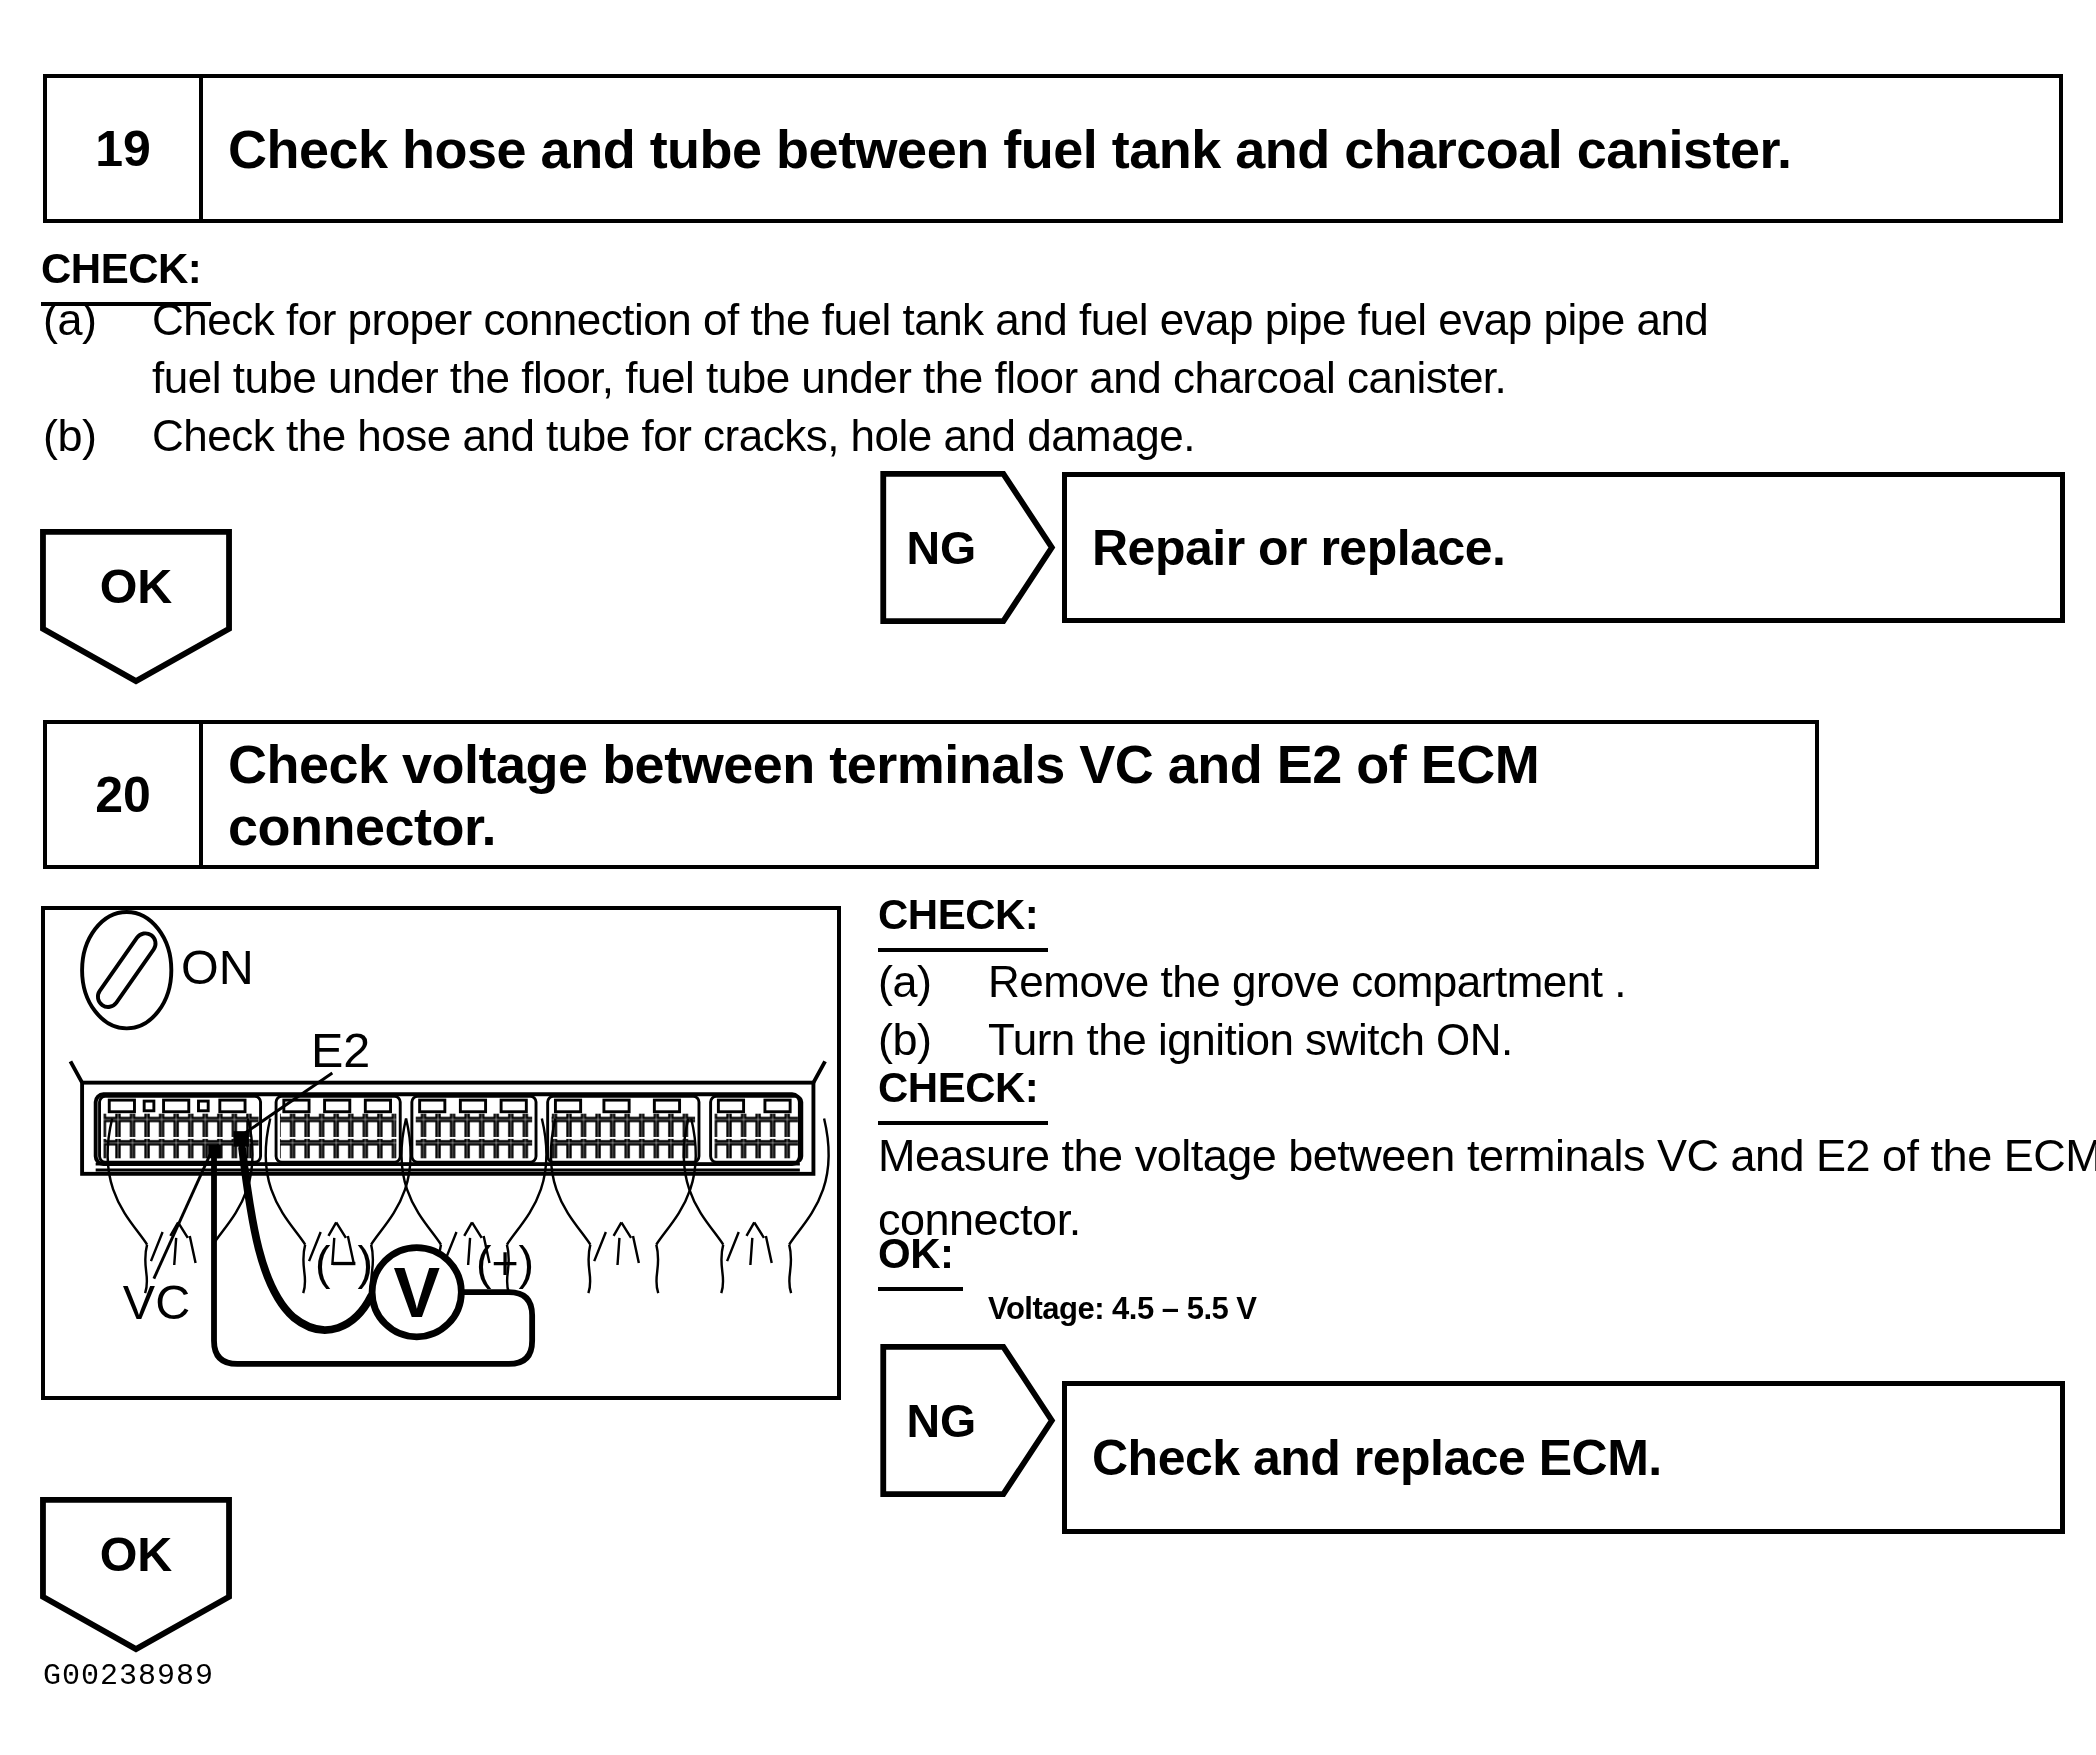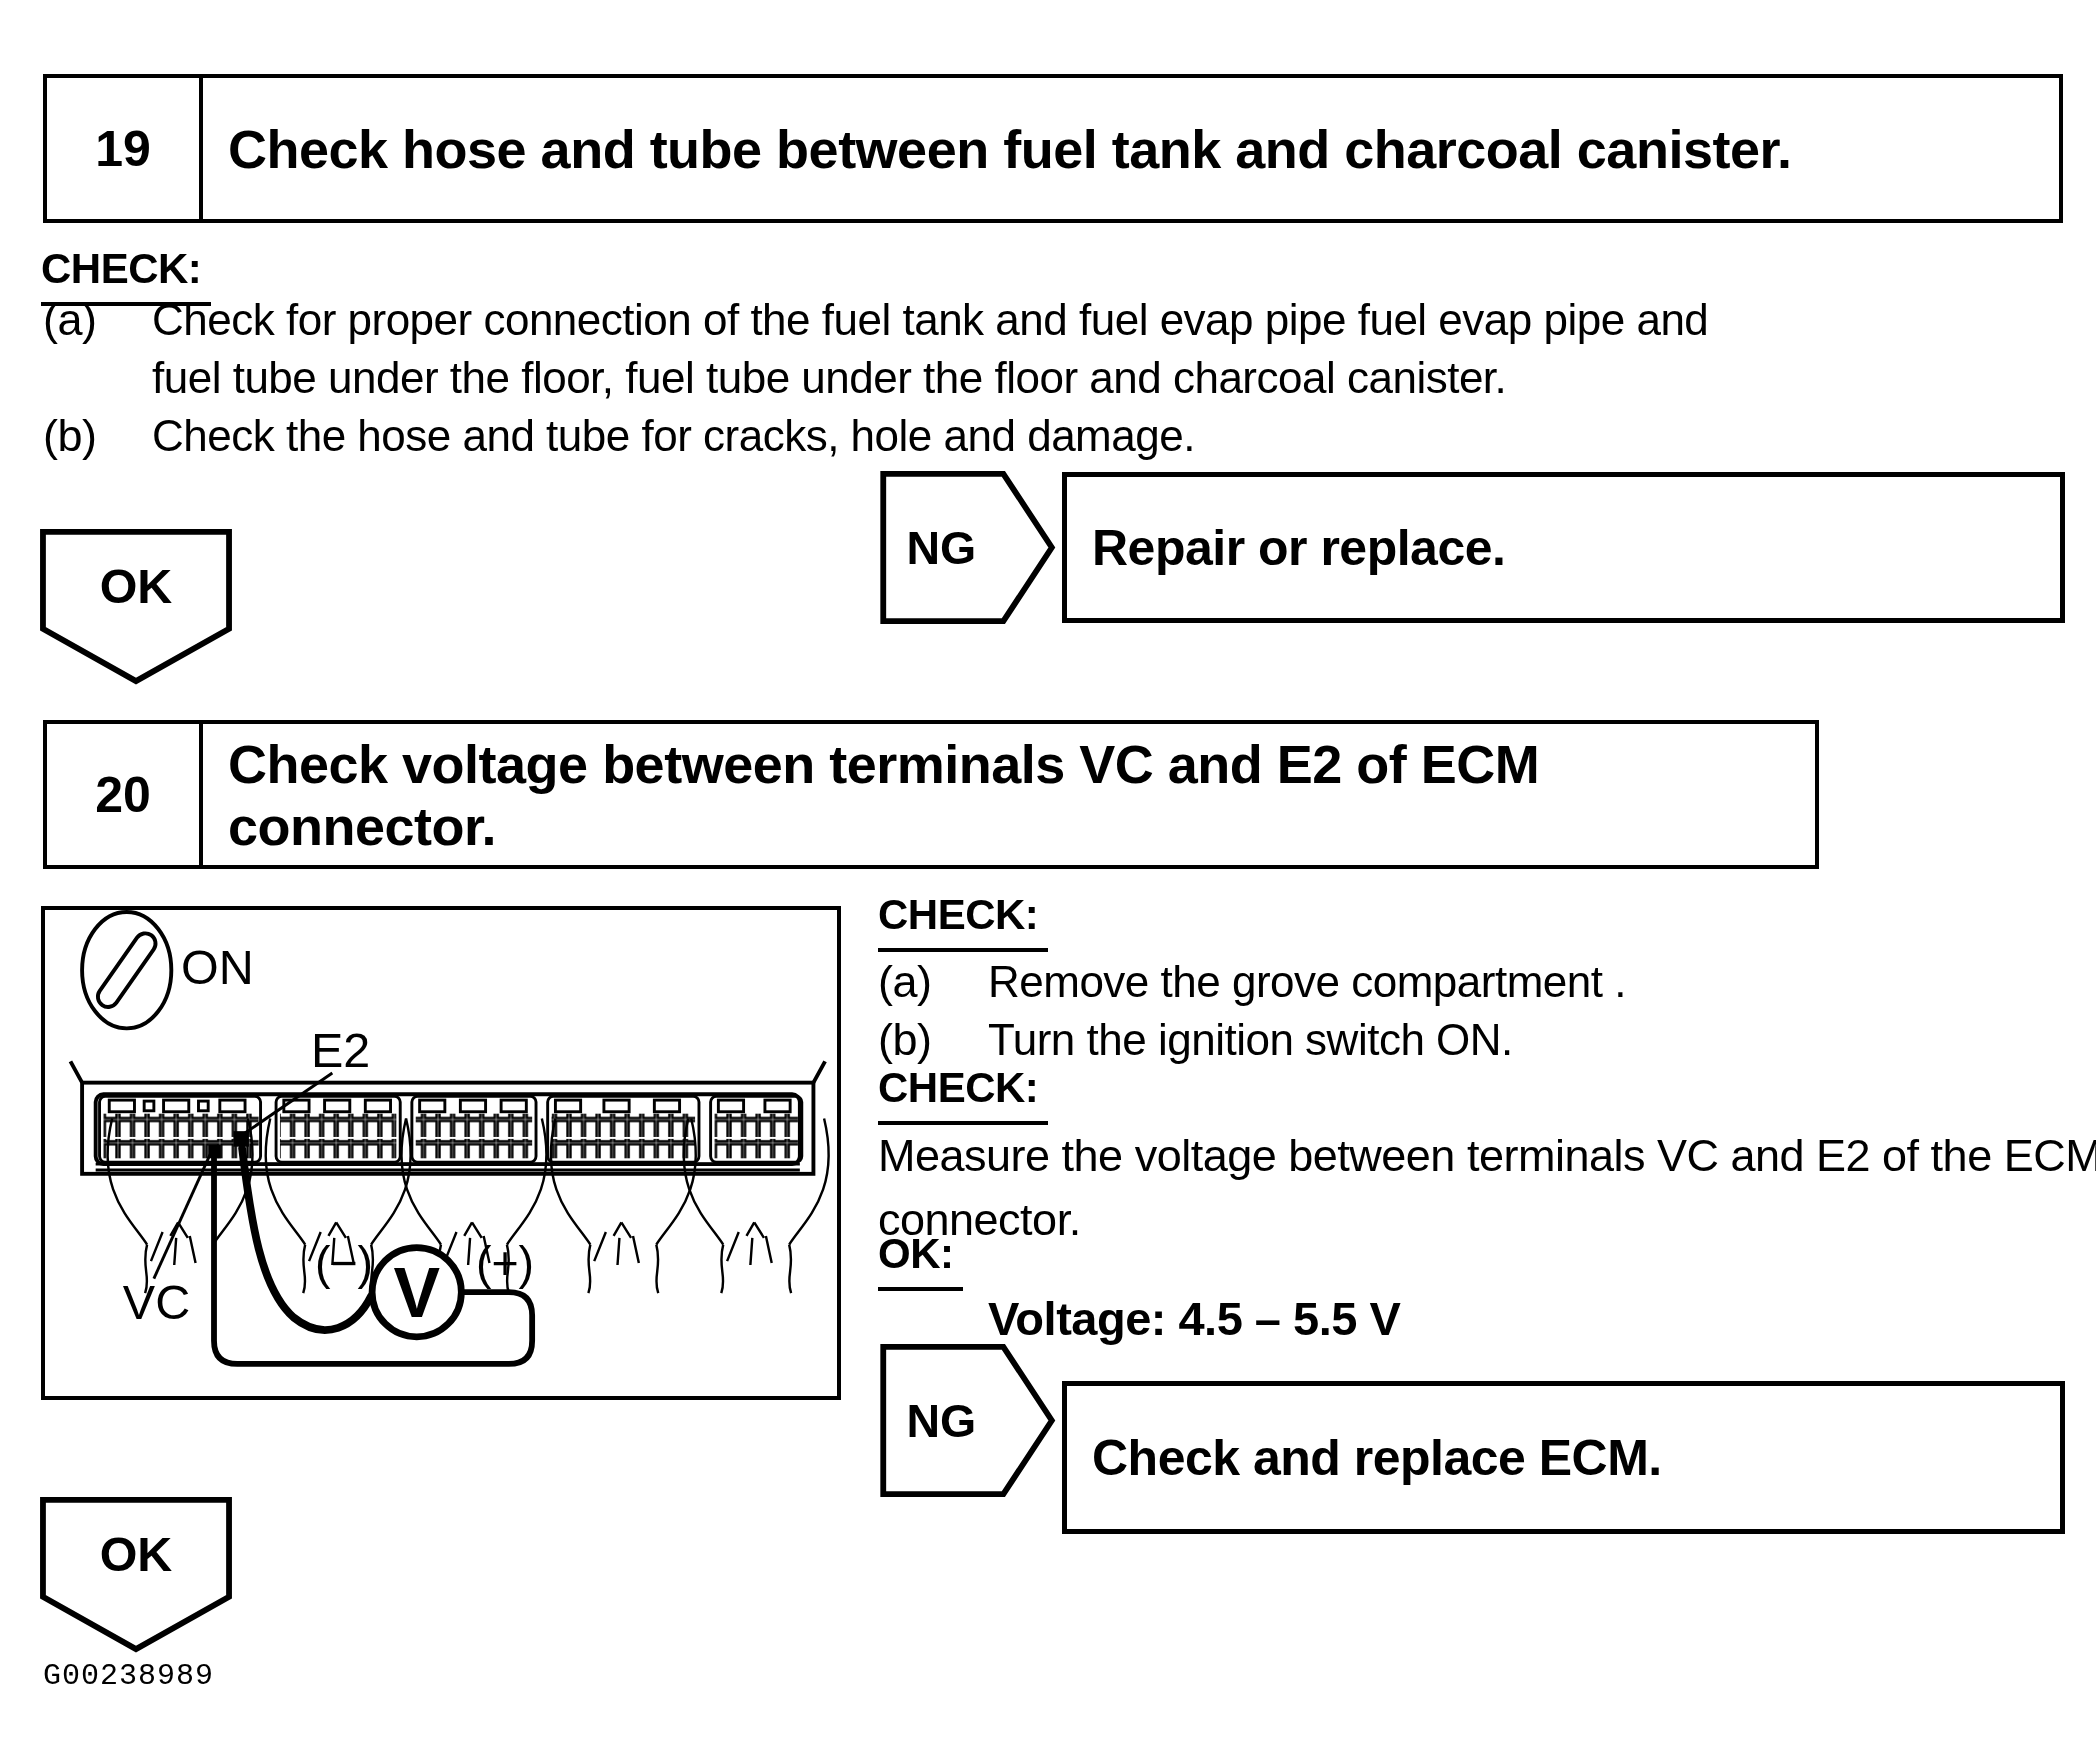--- a/index.html
+++ b/index.html
@@ -29,21 +29,21 @@
   .item-row{display:flex;align-items:flex-start;}
   .item-label{flex:0 0 109px;font-size:45px;line-height:58px;letter-spacing:-0.5px;}
   .item-lines{font-size:44px;line-height:58px;letter-spacing:-0.5px;}
   .body-line{white-space:nowrap;}
   
   .action-box{
     border:5.8px solid #000;background:#fff;box-sizing:border-box;
     display:flex;align-items:center;padding-left:25px;
     font-size:50px;font-weight:bold;letter-spacing:-0.5px;
   }
-  .spec{font-size:47px;font-weight:bold;letter-spacing:-0.5px;}
+  .spec{font-size:31px;font-weight:bold;letter-spacing:-0.5px;}
   .gcode{font-size:30px;letter-spacing:1px;font-family:Liberation Mono, monospace;}
   .meas{font-size:45px;line-height:64px;letter-spacing:-0.5px;}
   .figure-box{border:4.9px solid #000;box-sizing:border-box;background:#fff;}
   svg text{font-family:"Liberation Sans", sans-serif;}
 </style>
 </head>
 <body>
 
 <div class="page">
 

